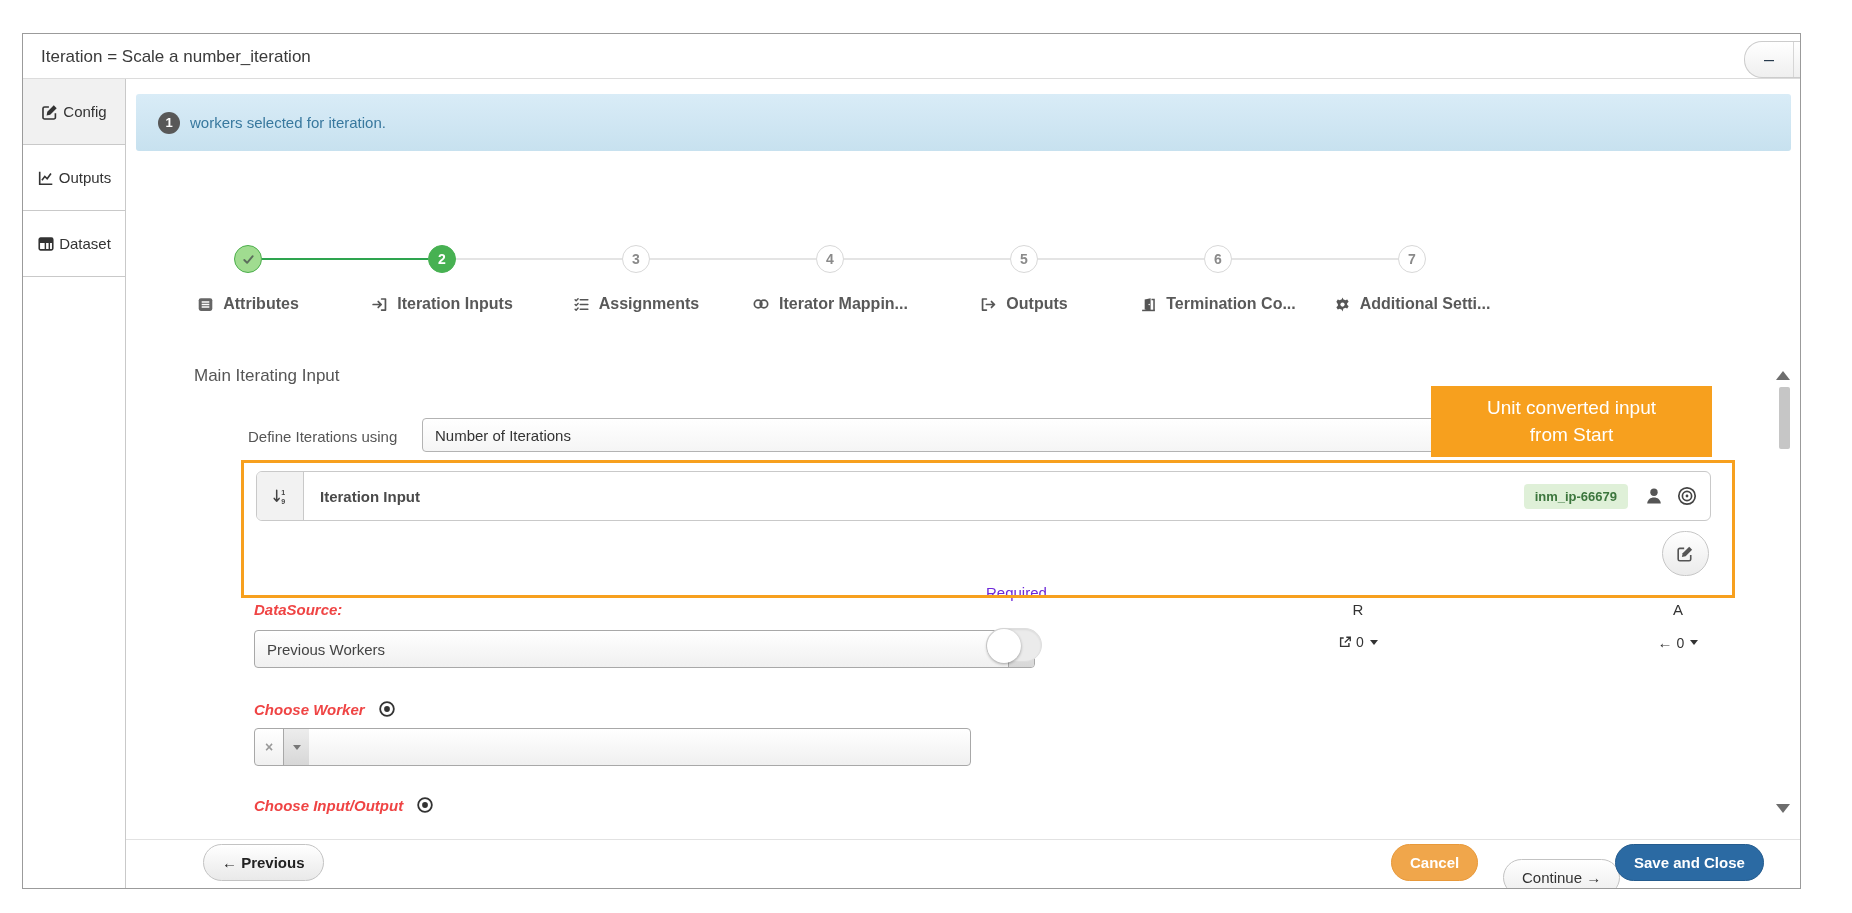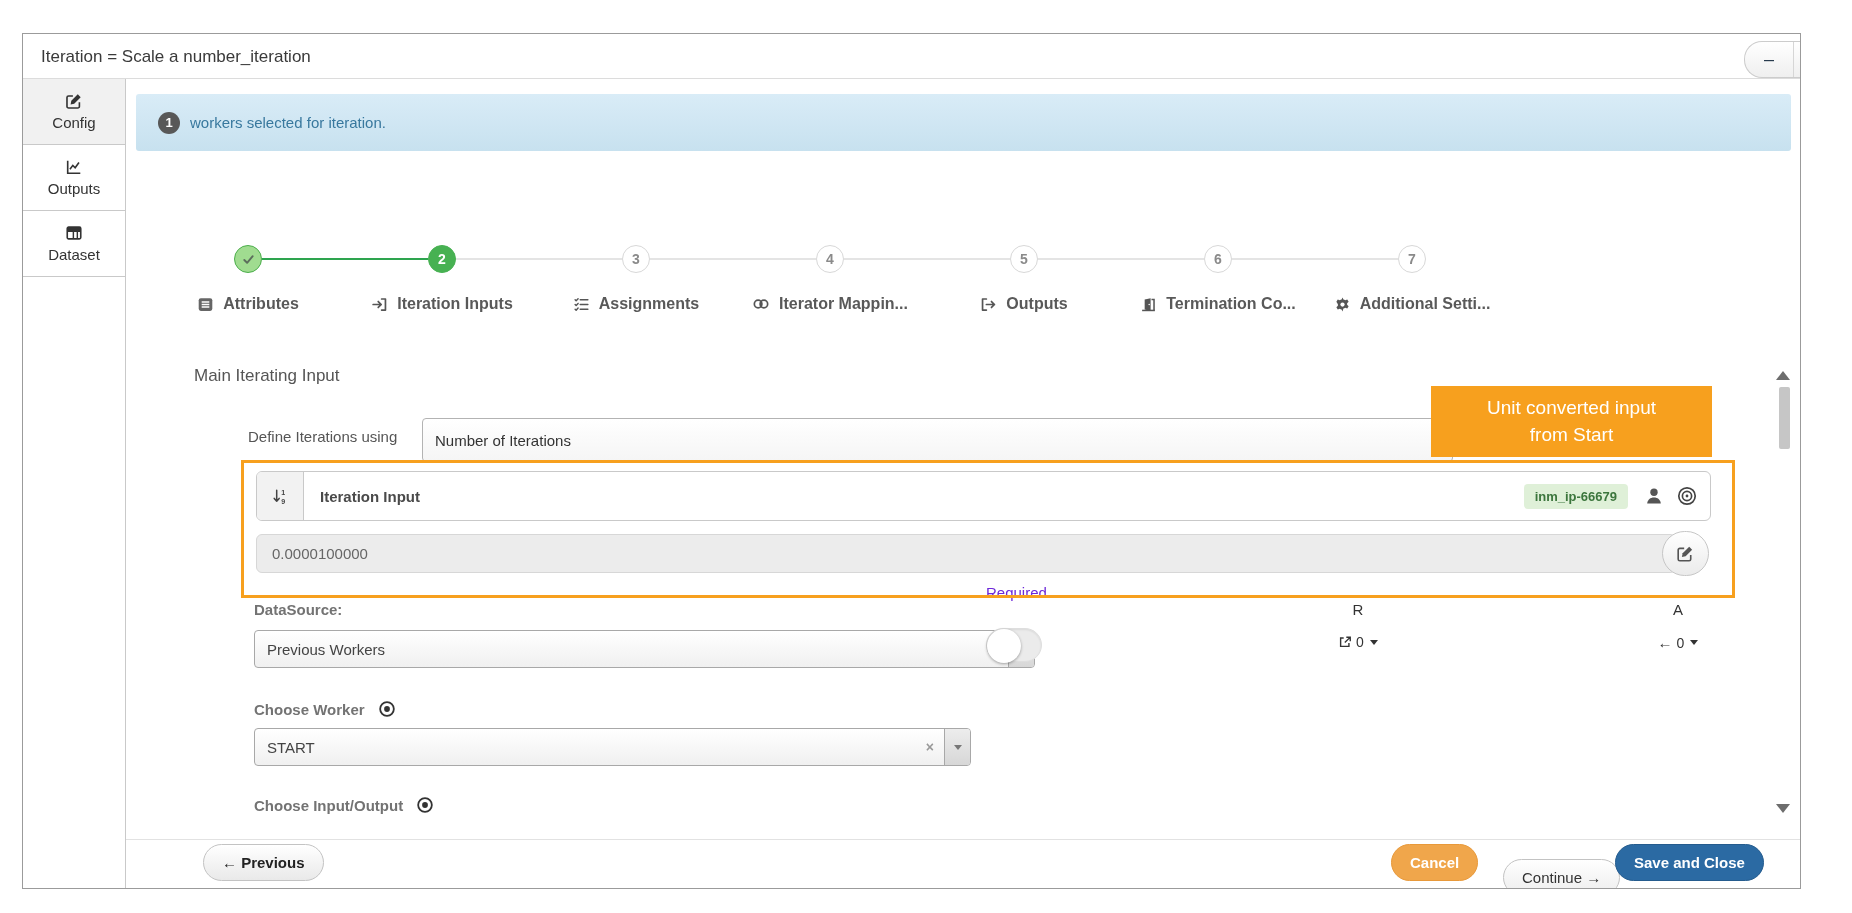--- a/index.html
+++ b/index.html
@@ -18,21 +18,21 @@
                   border:1px solid #ccc; border-right:none; border-radius:18px 0 0 18px;
                   background:linear-gradient(#fff,#efefef); display:flex; }
   .win-btn { width:48px; display:flex; align-items:center; justify-content:center;
              font-size:18px; color:#273a4d; cursor:pointer; }
   .win-btn + .win-btn { border-left:1px solid #d6d6d6; font-size:17px; font-weight:bold; }
 
   
   .sidebar { position:absolute; left:0; top:45px; width:103px; bottom:0;
              border-right:1px solid #c9c9c9; background:#fff; }
   .side-item { height:66px; border-bottom:1px solid #c9c9c9; display:flex;
-               flex-direction:column; align-items:center; justify-content:center;
+               flex-direction:row; align-items:center; justify-content:center;
                gap:4px; font-size:15px; color:#333; cursor:pointer; }
   .side-item.active { background:#f1f1f1; }
 
   
   .banner { position:absolute; left:113px; top:60px; width:1655px; height:57px;
             background:linear-gradient(#d9ecf7,#c7e1ef); border-radius:3px;
             display:flex; align-items:center; padding-left:22px; gap:10px;
             color:#38789e; font-size:15px; }
   .banner-badge { min-width:22px; height:22px; border-radius:50%; background:#585858;
                   color:#fff; font-size:13px; font-weight:bold; display:flex;
@@ -48,21 +48,21 @@
       left:calc(-50% + 14px); width:calc(100% - 28px); height:2px; background:#e4e4e4; }
   .step.active::before { background:#2ea44f; }
   .step.complete .circle { background:#a0dc90; border-color:#4cae4c; }
   .step.active .circle { background:#47b152; border-color:#47b152; color:#fff; }
   .step-label { margin-top:22px; display:flex; align-items:center; gap:9px;
                 font-size:16px; font-weight:bold; color:#595959; white-space:nowrap; }
 
   
   .section-title { position:absolute; left:171px; top:332px; font-size:17px; color:#555; }
   .define-label { position:absolute; left:225px; top:394px; font-size:15px; color:#555; }
-  .define-select { position:absolute; left:399px; top:384px; width:1031px; height:44px;
+  .define-select { position:absolute; left:399px; top:384px; width:1031px; height:34px;
                    border:1px solid #b3b3b3; border-radius:4px;
                    background:linear-gradient(#fff,#f5f5f5); display:flex; align-items:center;
                    padding:0 12px; font-size:15px; color:#333; cursor:pointer; }
 
   .callout { position:absolute; left:1408px; top:352px; width:281px; height:71px;
              background:#f7a01e; color:#fff; font-size:19px; line-height:1.4;
              display:flex; flex-direction:column; align-items:center; justify-content:center; z-index:6; }
 
   .orange-region { position:absolute; left:218px; top:426px; width:1494px; height:138px;
                    border:3px solid #f7a01e; z-index:5; }
@@ -79,21 +79,21 @@
   .iter-icon { margin-right:12px; display:flex; cursor:pointer; }
 
   .value-input { position:absolute; left:233px; top:500px; width:1420px; height:39px;
                  background:#ececec; border:1px solid #d7d7d7; border-radius:6px;
                  display:flex; align-items:center; padding:0 15px; font-size:15px; color:#666; z-index:6; }
   .edit-btn { position:absolute; left:1639px; top:497px; width:47px; height:45px;
               border:1px solid #c6c6c6; border-radius:23px;
               background:linear-gradient(#fff,#ebebeb); display:flex; align-items:center;
               justify-content:center; cursor:pointer; z-index:6; }
 
-  .bold-label { font-size:15px; font-weight:bold; color:#737373; }
+  .bold-label { font-size:15px; font-weight:bold; color:#ef4444;font-style:italic; }
   .ds-label { position:absolute; left:231px; top:567px; }
   .select2 { border:1px solid #a8a8a8; border-radius:4px; overflow:hidden;
              background:linear-gradient(#fff,#f0f0f0); display:flex; align-items:center; cursor:pointer; }
   .select2 .txt { flex:1; padding:0 12px; font-size:15px; color:#444; }
   .select2 .clear-x { color:#999; font-weight:bold; font-size:14px; padding:0 10px; cursor:pointer; }
   .select2 .caret-cell { width:26px; align-self:stretch; border-left:1px solid #a8a8a8;
                          background:linear-gradient(#ededed,#d7d7d7); display:flex;
                          align-items:center; justify-content:center; }
   .caret { width:0; height:0; border-left:4px solid transparent; border-right:4px solid transparent;
            border-top:5px solid #777; }
@@ -321,23 +321,20 @@
     </div>
     <div class="iter-icon">
       <svg width="22" height="22" viewBox="0 0 22 22" fill="none" stroke="#444" stroke-width="1.7">
           <circle cx="11" cy="11" r="8.2"></circle>
           <circle cx="11" cy="11" r="4.6"></circle>
           <circle cx="11" cy="11" r="1.4" fill="#444" stroke="none"></circle>
         </svg>
     </div>
   </div>
 
-  <div class="value-input">
-    <span>0.0000100000</span>
-  </div>
   <div class="edit-btn">
     <span>
       <svg width="19" height="19" viewBox="0 0 20 20" fill="none" stroke="#555" stroke-width="1.7">
         <path d="M15.5 11.5V16a1.7 1.7 0 0 1-1.7 1.7H4A1.7 1.7 0 0 1 2.3 16V6.3A1.7 1.7 0 0 1 4 4.6h4.6"></path>
         <path d="M13.9 2.9l3.1 3.1-6.9 6.9-3.9.8.8-3.9z" fill="#555" stroke="none"></path>
       </svg>
     </span>
   </div>
 
   <div class="ds-label bold-label">DataSource:</div>
@@ -375,21 +372,20 @@
   <div class="cw-label">
     <span class="bold-label">Choose Worker</span>
     <span>
       <svg width="18" height="18" viewBox="0 0 20 20">
           <circle cx="10" cy="10" r="7.6" fill="none" stroke="#333" stroke-width="2"></circle>
           <circle cx="10" cy="10" r="3.2" fill="#333"></circle>
         </svg>
     </span>
   </div>
   <div class="select2 cw-select">
-    <span class="txt">START</span>
     <span class="clear-x">×</span>
     <span class="caret-cell">
         <span class="caret"></span>
       </span>
   </div>
 
   <div class="cio-label">
     <span class="bold-label">Choose Input/Output</span>
     <span>
       <svg width="18" height="18" viewBox="0 0 20 20">

